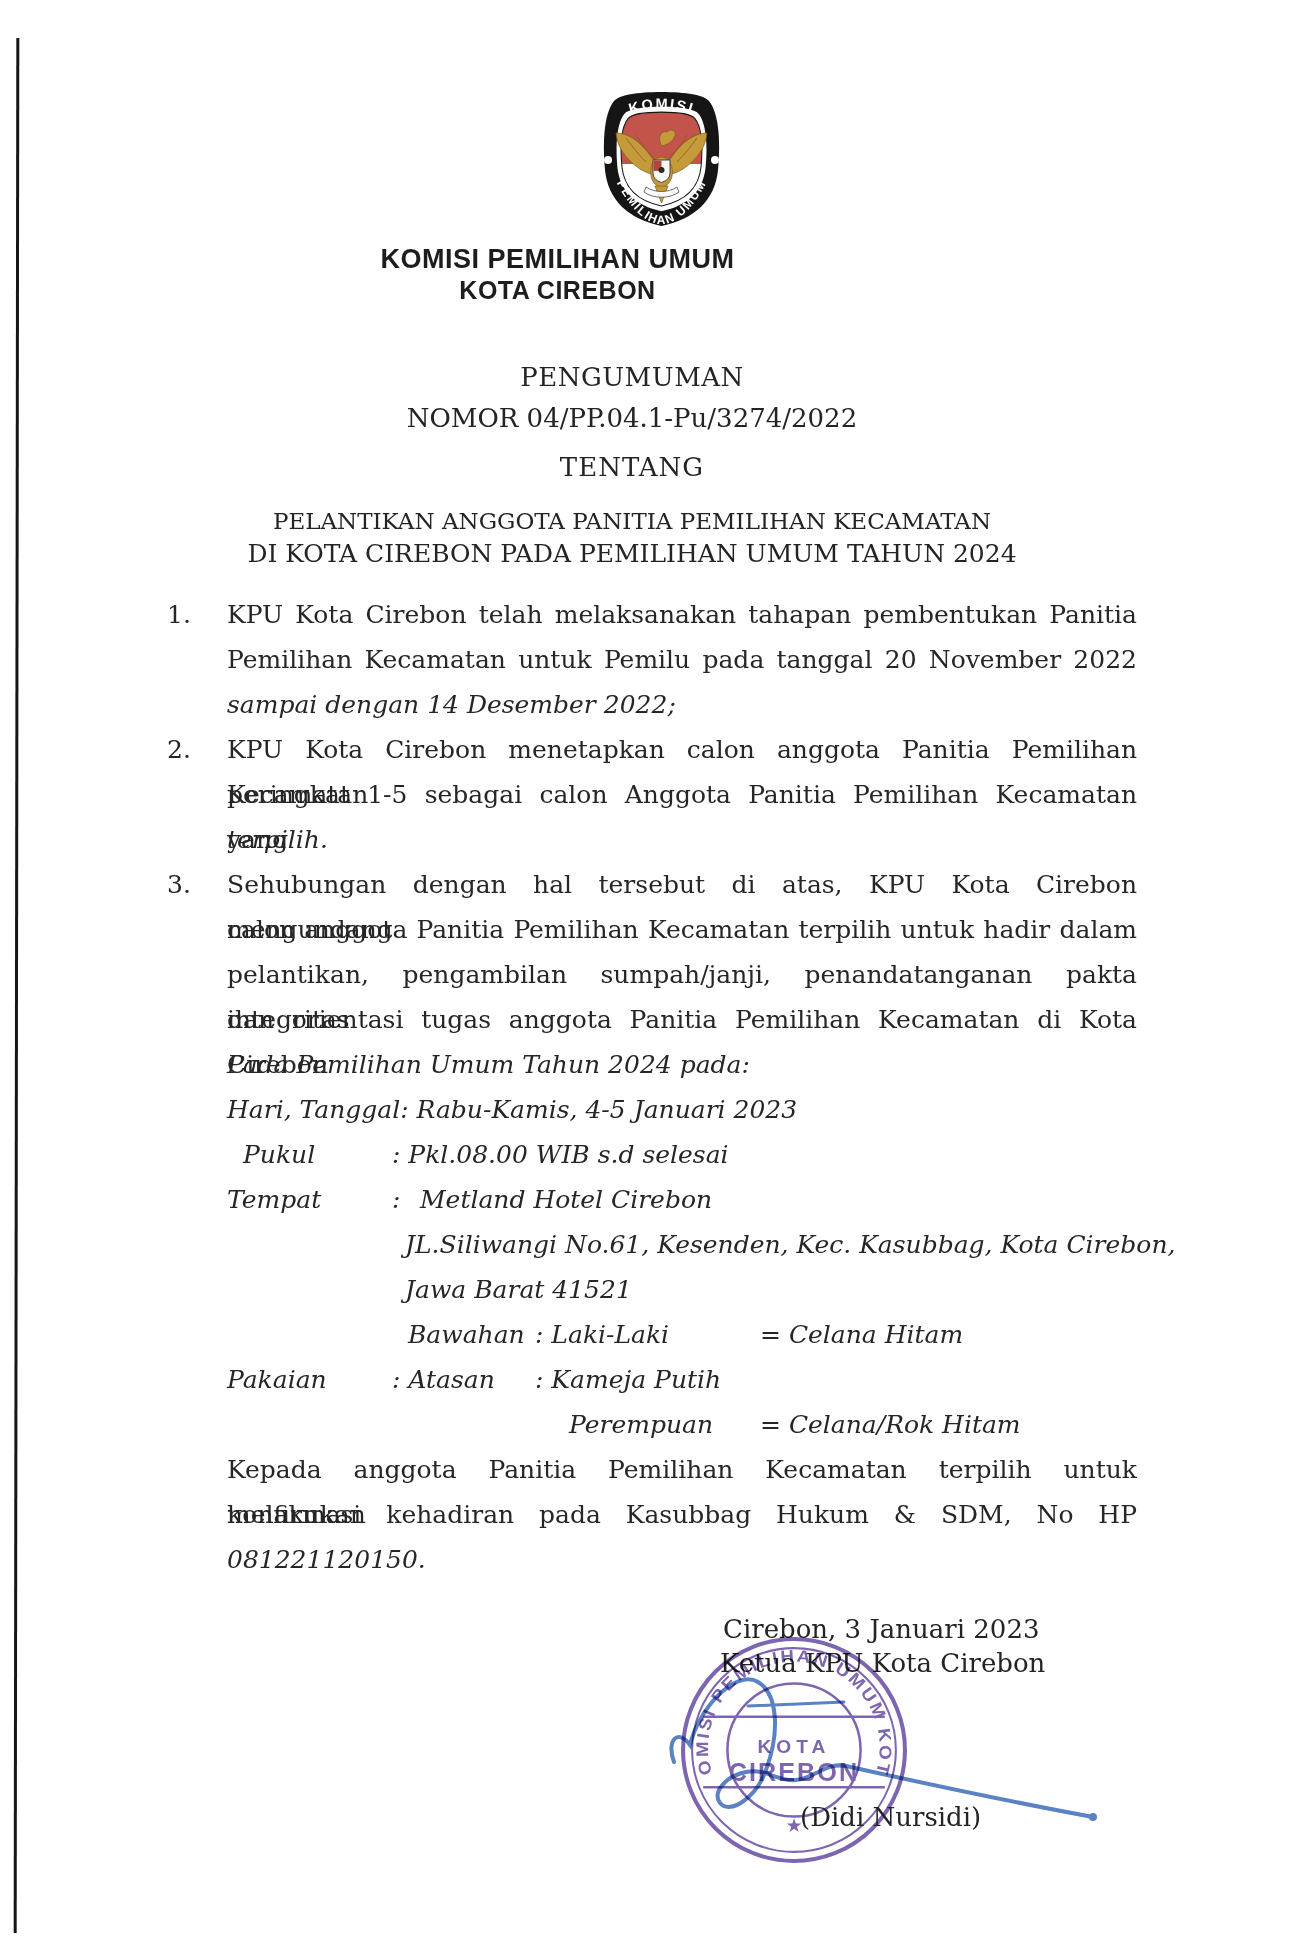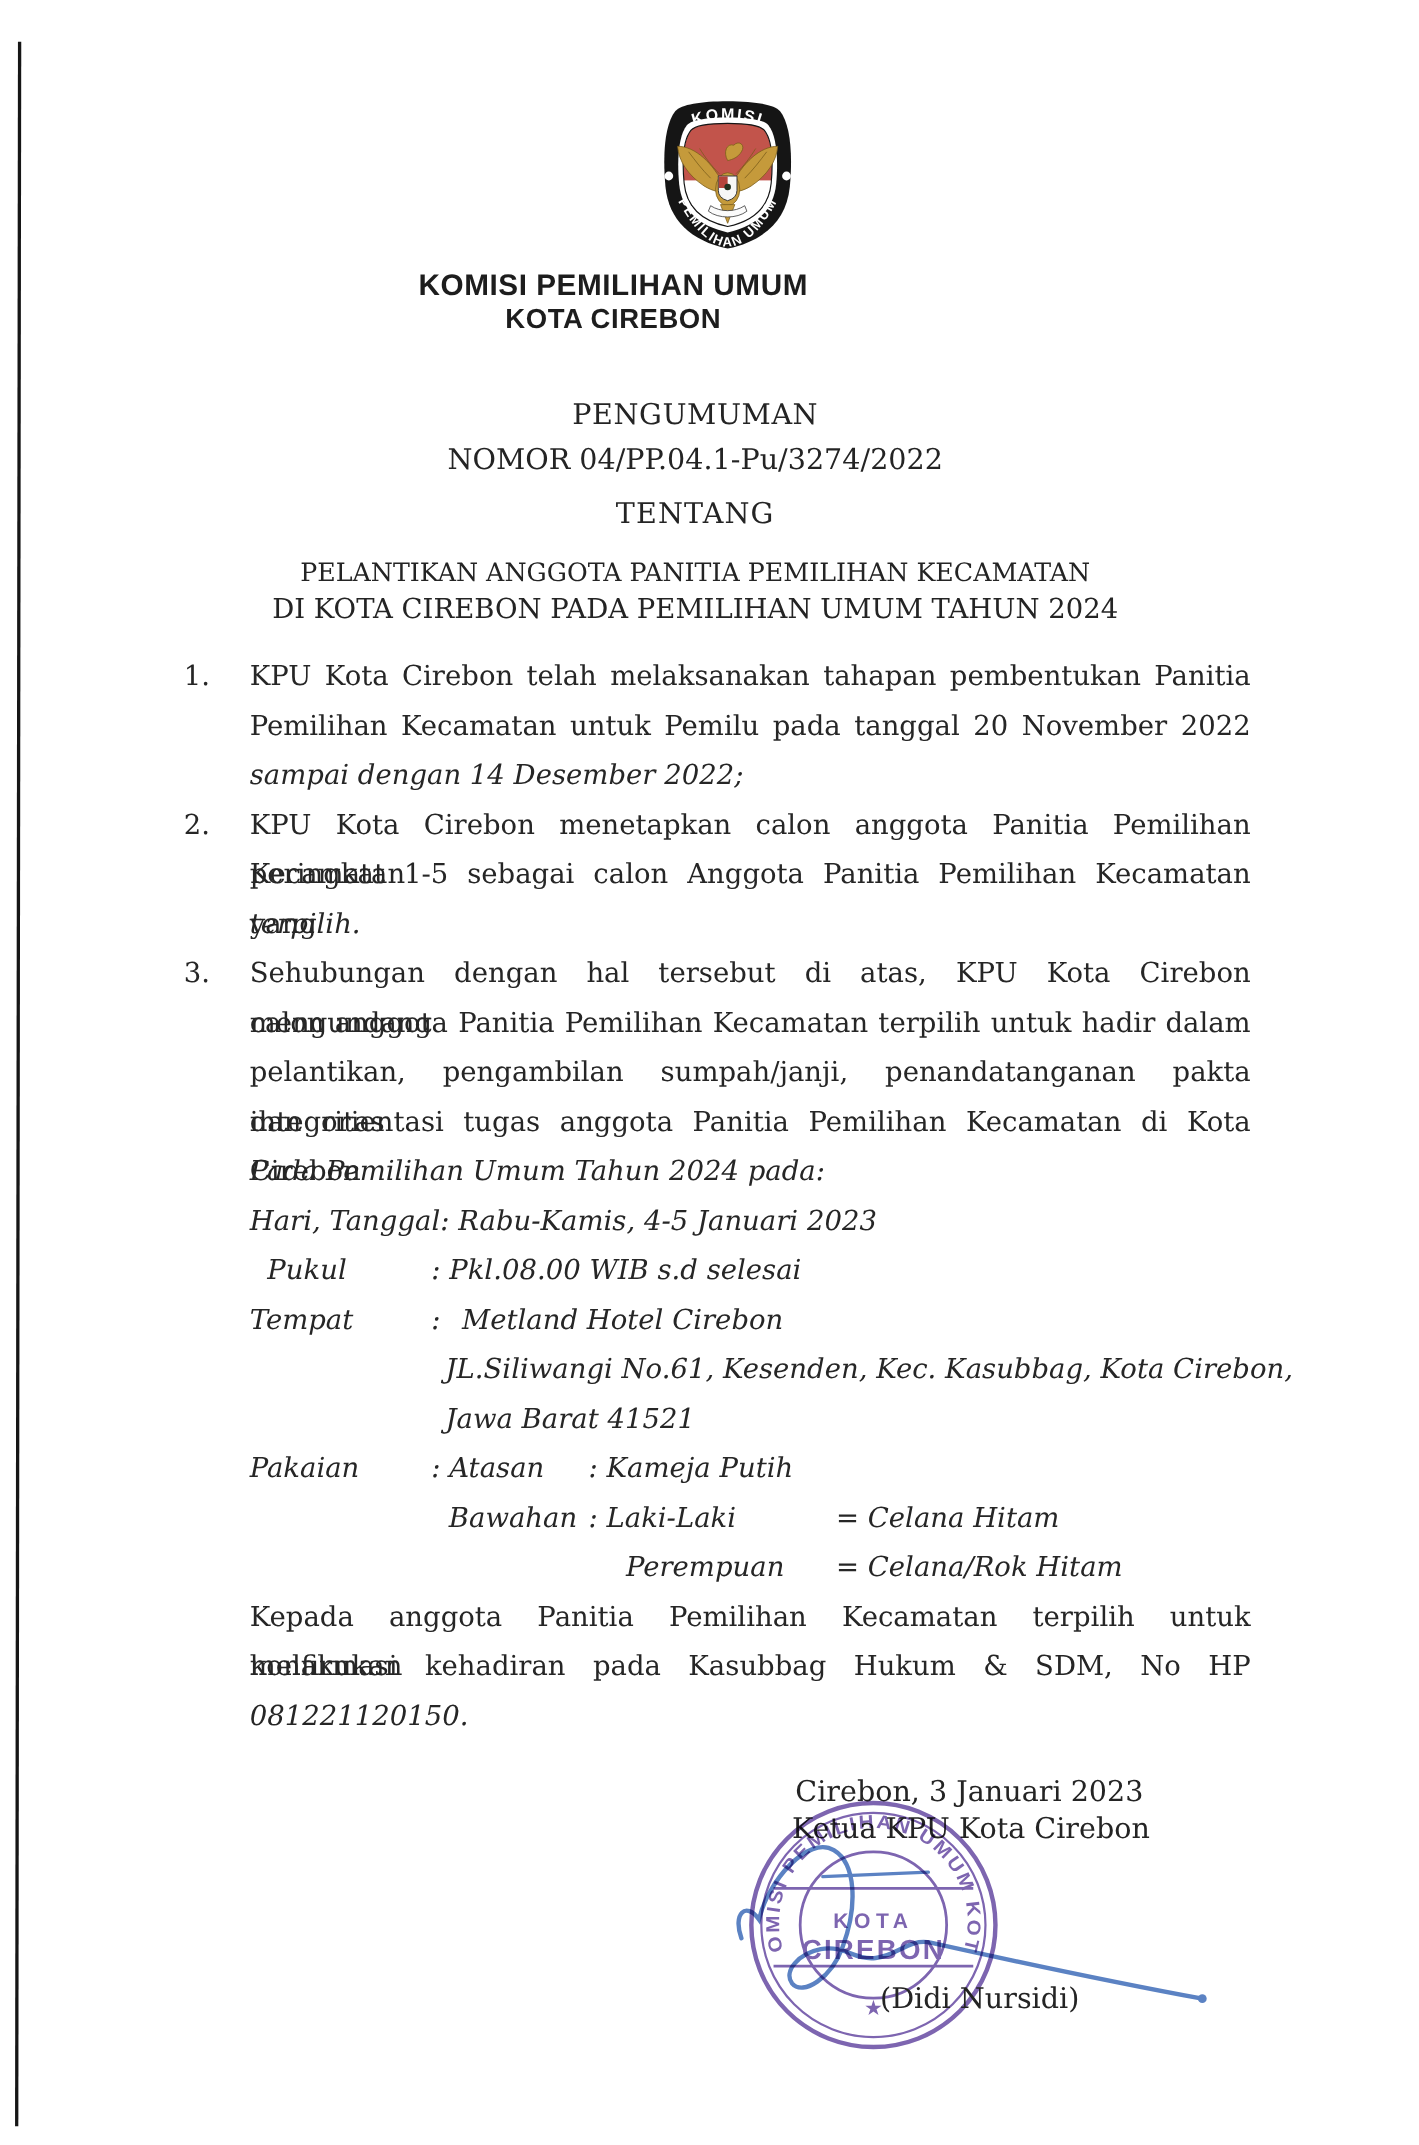--- a/index.html
+++ b/index.html
@@ -129,28 +129,28 @@
       <span class="cell" style="left:165px">:</span>
       <span class="cell" style="left:193px">Metland Hotel Cirebon</span>
     </div>
     <div class="ln">
       <span class="cell" style="left:178px">JL.Siliwangi No.61, Kesenden, Kec. Kasubbag, Kota Cirebon,</span>
     </div>
     <div class="ln">
       <span class="cell" style="left:178px">Jawa Barat 41521</span>
     </div>
     <div class="ln">
+      <span class="cell" style="left:181px">Bawahan</span>
+      <span class="cell" style="left:308px">: Laki-Laki</span>
+      <span class="cell" style="left:533px">= Celana Hitam</span>
+    </div>
+    <div class="ln">
       <span class="cell" style="left:0">Pakaian</span>
       <span class="cell" style="left:165px">: Atasan</span>
       <span class="cell" style="left:308px">: Kameja Putih</span>
-    </div>
-    <div class="ln">
-      <span class="cell" style="left:181px">Bawahan</span>
-      <span class="cell" style="left:308px">: Laki-Laki</span>
-      <span class="cell" style="left:533px">= Celana Hitam</span>
     </div>
     <div class="ln">
       <span class="cell" style="left:342px">Perempuan</span>
       <span class="cell" style="left:533px">= Celana/Rok Hitam</span>
     </div>
 
     <div class="para">
       <div class="jln">Kepada anggota Panitia Pemilihan Kecamatan terpilih untuk melakukan</div>
       <div class="jln">konfirmasi kehadiran pada Kasubbag Hukum &amp; SDM, No HP</div>
       <div class="ln">081221120150.</div>

